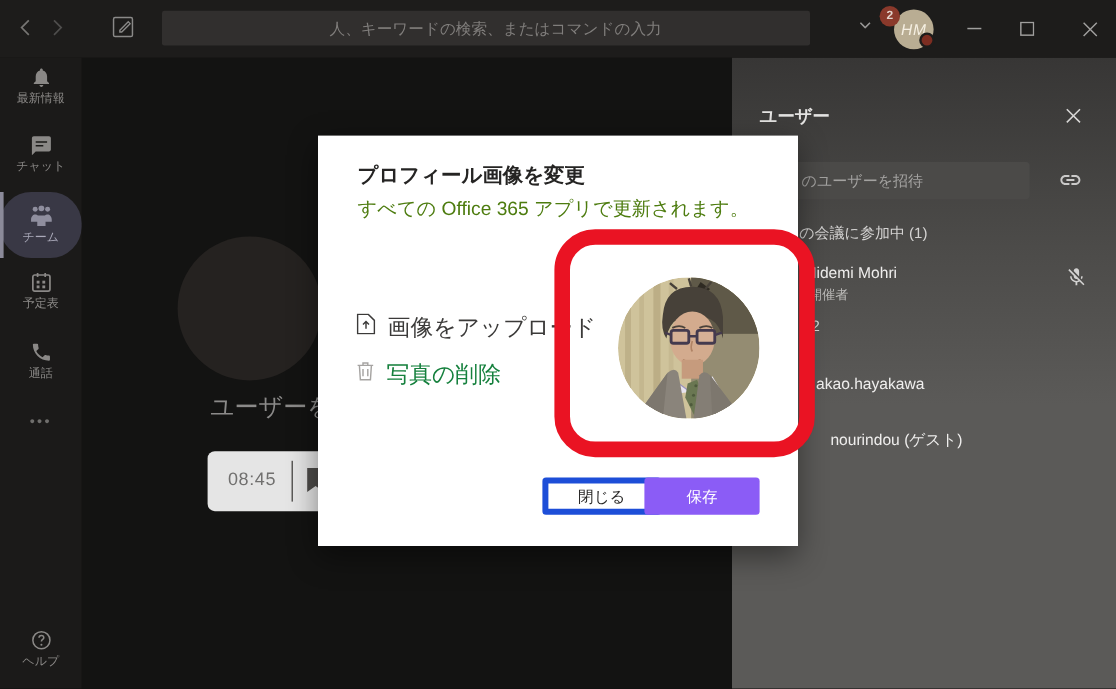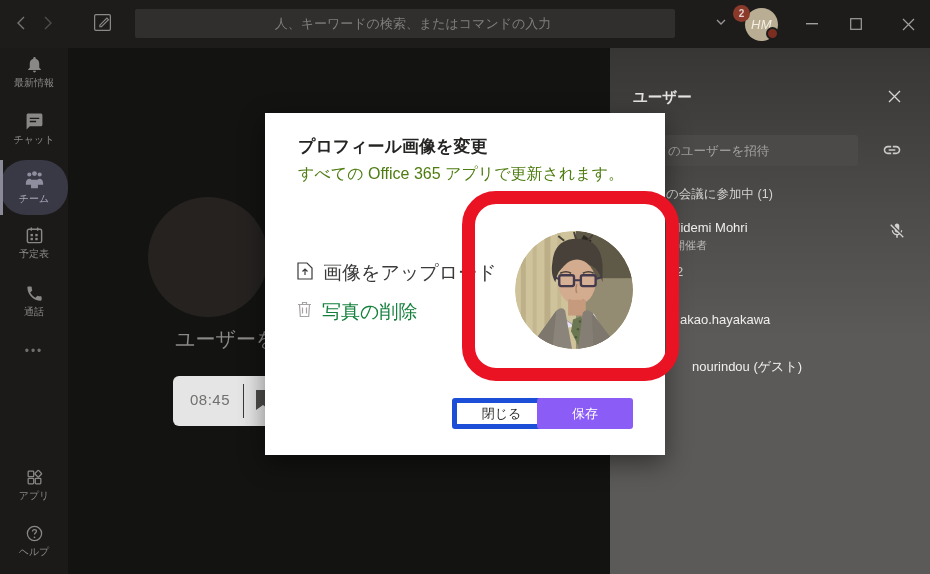--- a/index.html
+++ b/index.html
@@ -224,29 +224,20 @@
     </div>
     <div class="rail-item ri-calls">
       <svg width="19" height="19" viewBox="0 0 24 24">
           <path d="M6.6 10.8c1.4 2.8 3.8 5.1 6.6 6.6l2.2-2.2c.3-.3.7-.4 1-.2 1.1.4 2.3.6 3.6.6.6 0 1 .4 1 1V20c0 .6-.4 1-1 1C10.6 21 3 13.4 3 4c0-.6.4-1 1-1h3.5c.6 0 1 .4 1 1 0 1.2.2 2.4.6 3.6.1.3 0 .7-.2 1l-2.3 2.2z" fill="#8a8886"></path>
         </svg>
       <span class="lbl">通話</span>
     </div>
     <div class="rail-item ri-more">
       <span class="lbl" style="font-size:12px;color:#6f6e6c;letter-spacing:2px;">•••</span>
     </div>
-    <div class="rail-item ri-apps">
-      <svg width="19" height="19" viewBox="0 0 24 24">
-          <rect x="4" y="4" width="7" height="7" rx="1" fill="none" stroke="#8a8886" stroke-width="1.6"></rect>
-          <rect x="4" y="13" width="7" height="7" rx="1" fill="none" stroke="#8a8886" stroke-width="1.6"></rect>
-          <rect x="13" y="13" width="7" height="7" rx="1" fill="none" stroke="#8a8886" stroke-width="1.6"></rect>
-          <rect x="13.5" y="4" width="6.5" height="6.5" rx="1" transform="rotate(45 16.75 7.25)" fill="none" stroke="#8a8886" stroke-width="1.6"></rect>
-        </svg>
-      <span class="lbl">アプリ</span>
-    </div>
     <div class="rail-item ri-help">
       <svg width="19" height="19" viewBox="0 0 24 24">
           <circle cx="12" cy="12" r="9" fill="none" stroke="#8a8886" stroke-width="1.6"></circle>
           <path d="M9.5 9.5c0-1.4 1.1-2.5 2.5-2.5s2.5 1 2.5 2.3c0 1.8-2.5 2-2.5 4" fill="none" stroke="#8a8886" stroke-width="1.6"></path>
           <circle cx="12" cy="16.8" r="1.1" fill="#8a8886"></circle>
         </svg>
       <span class="lbl">ヘルプ</span>
     </div>
   </div>
 

